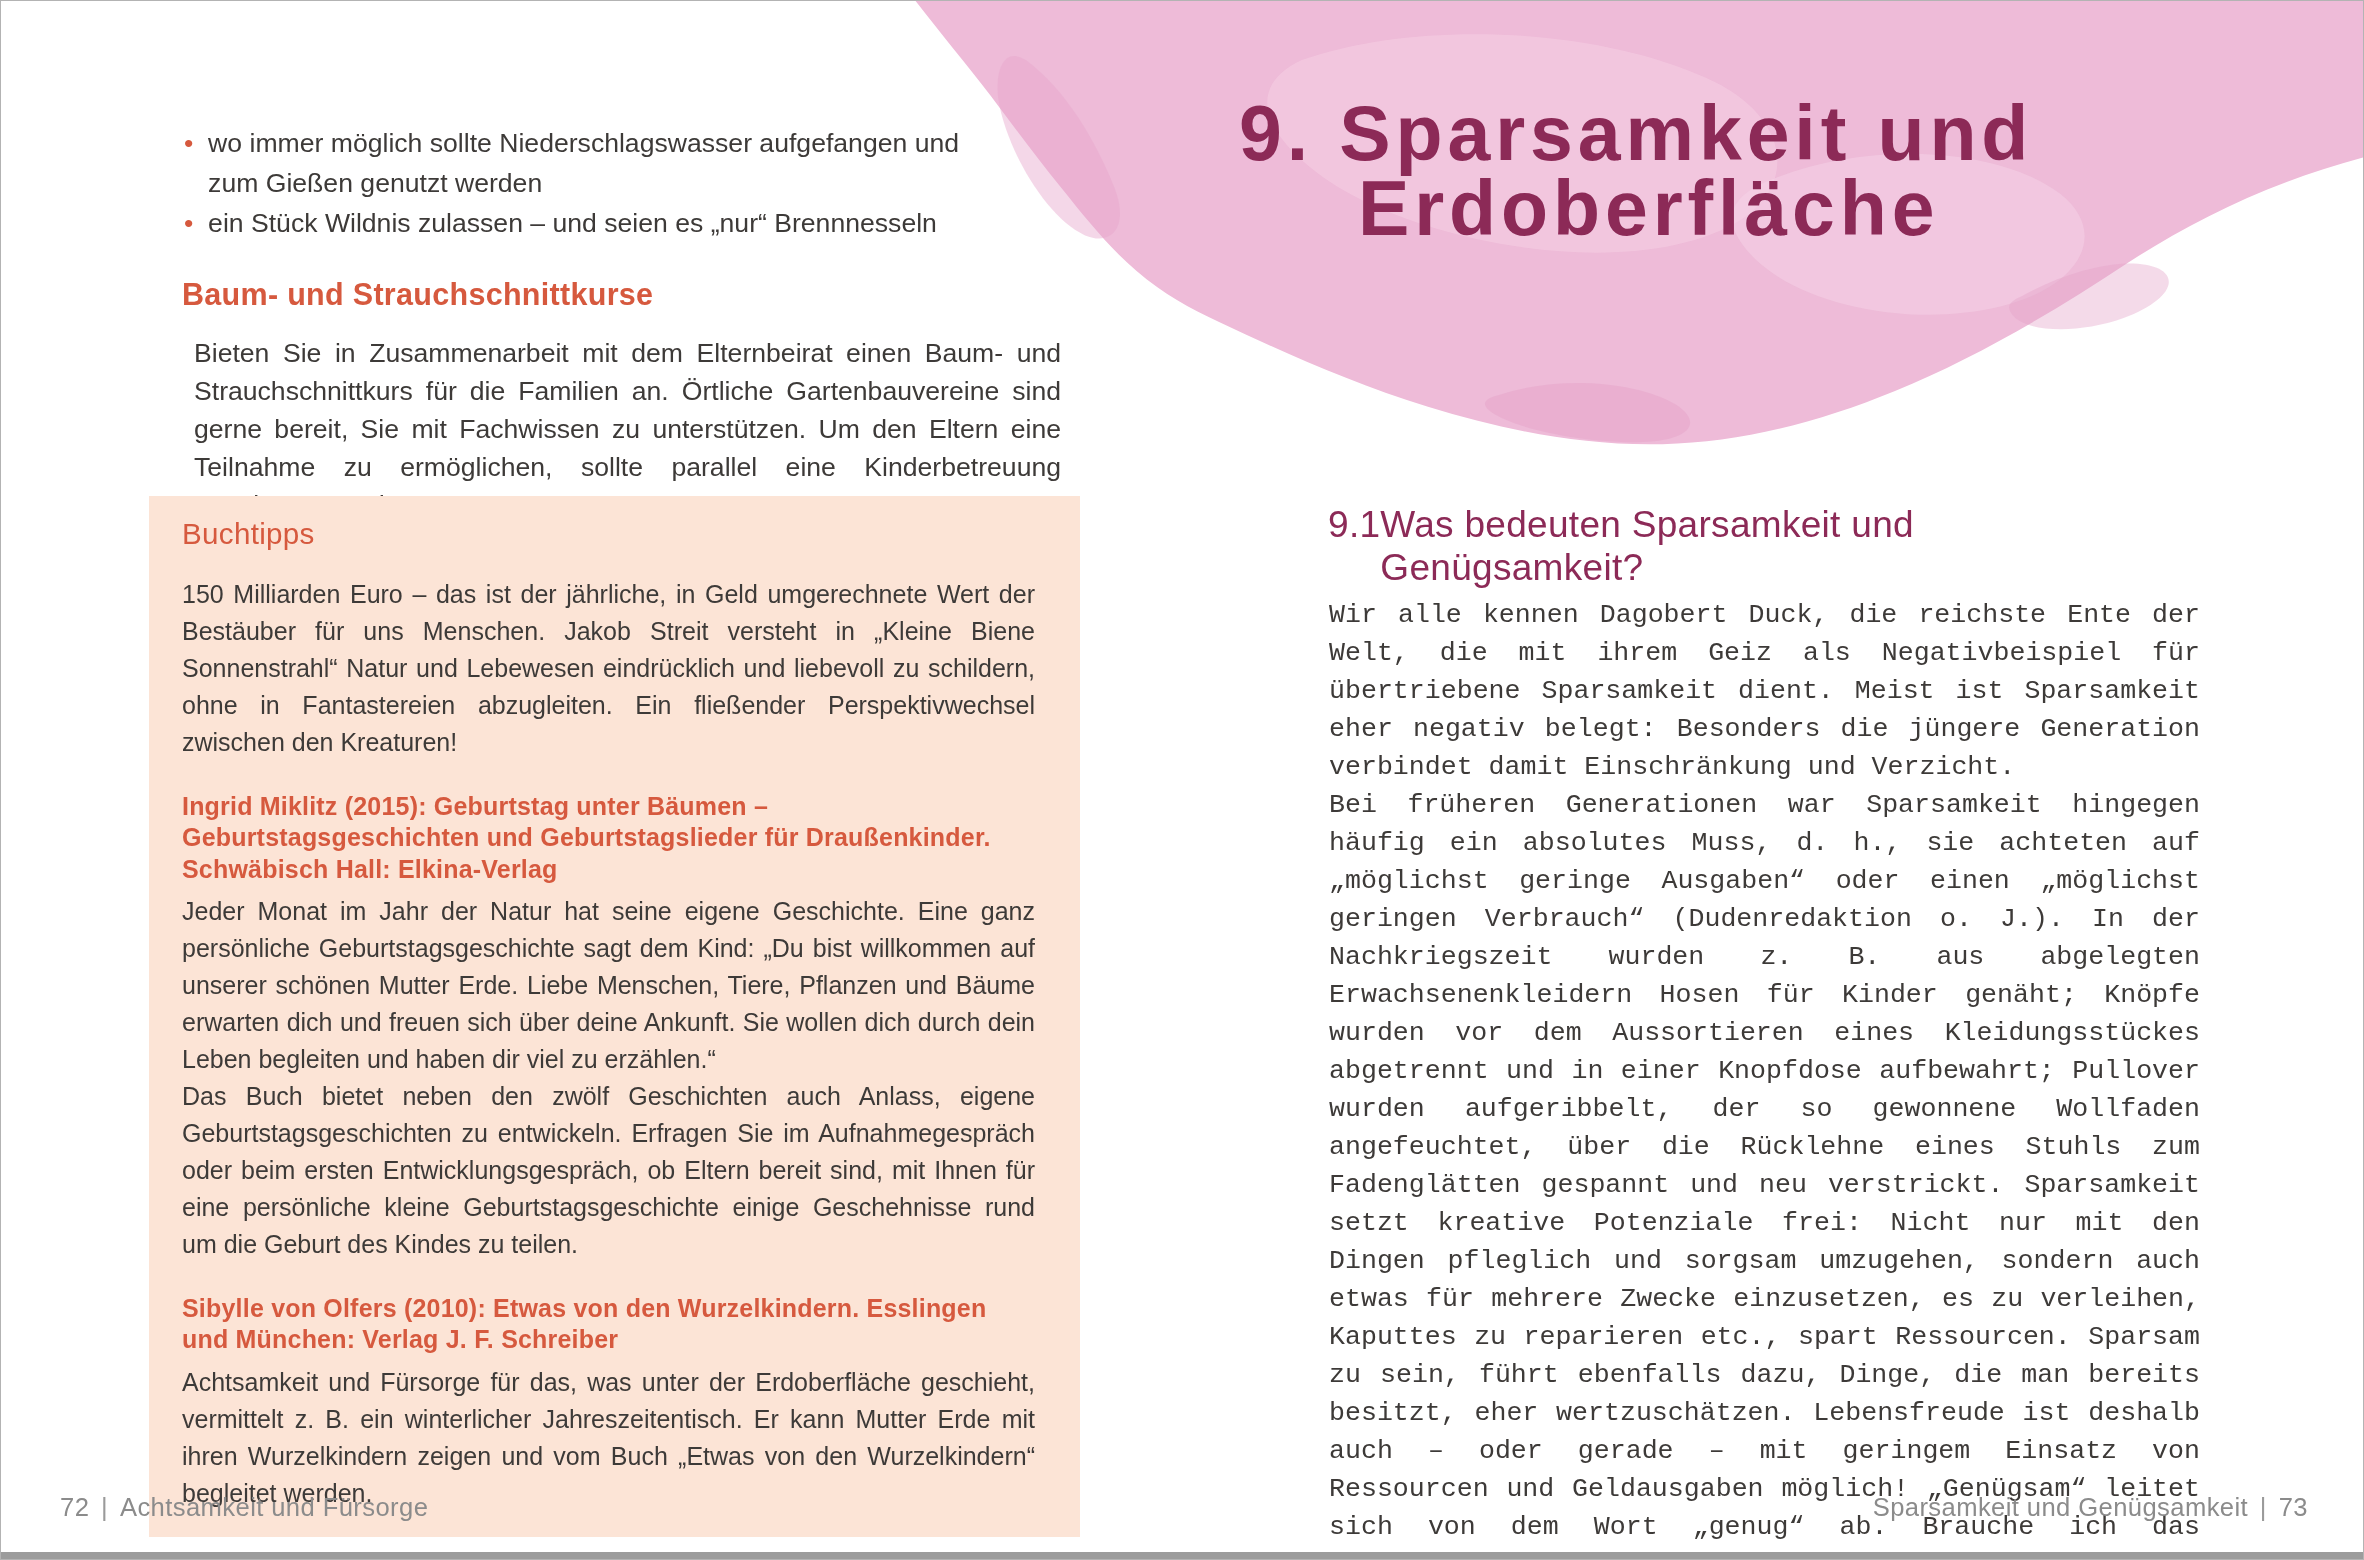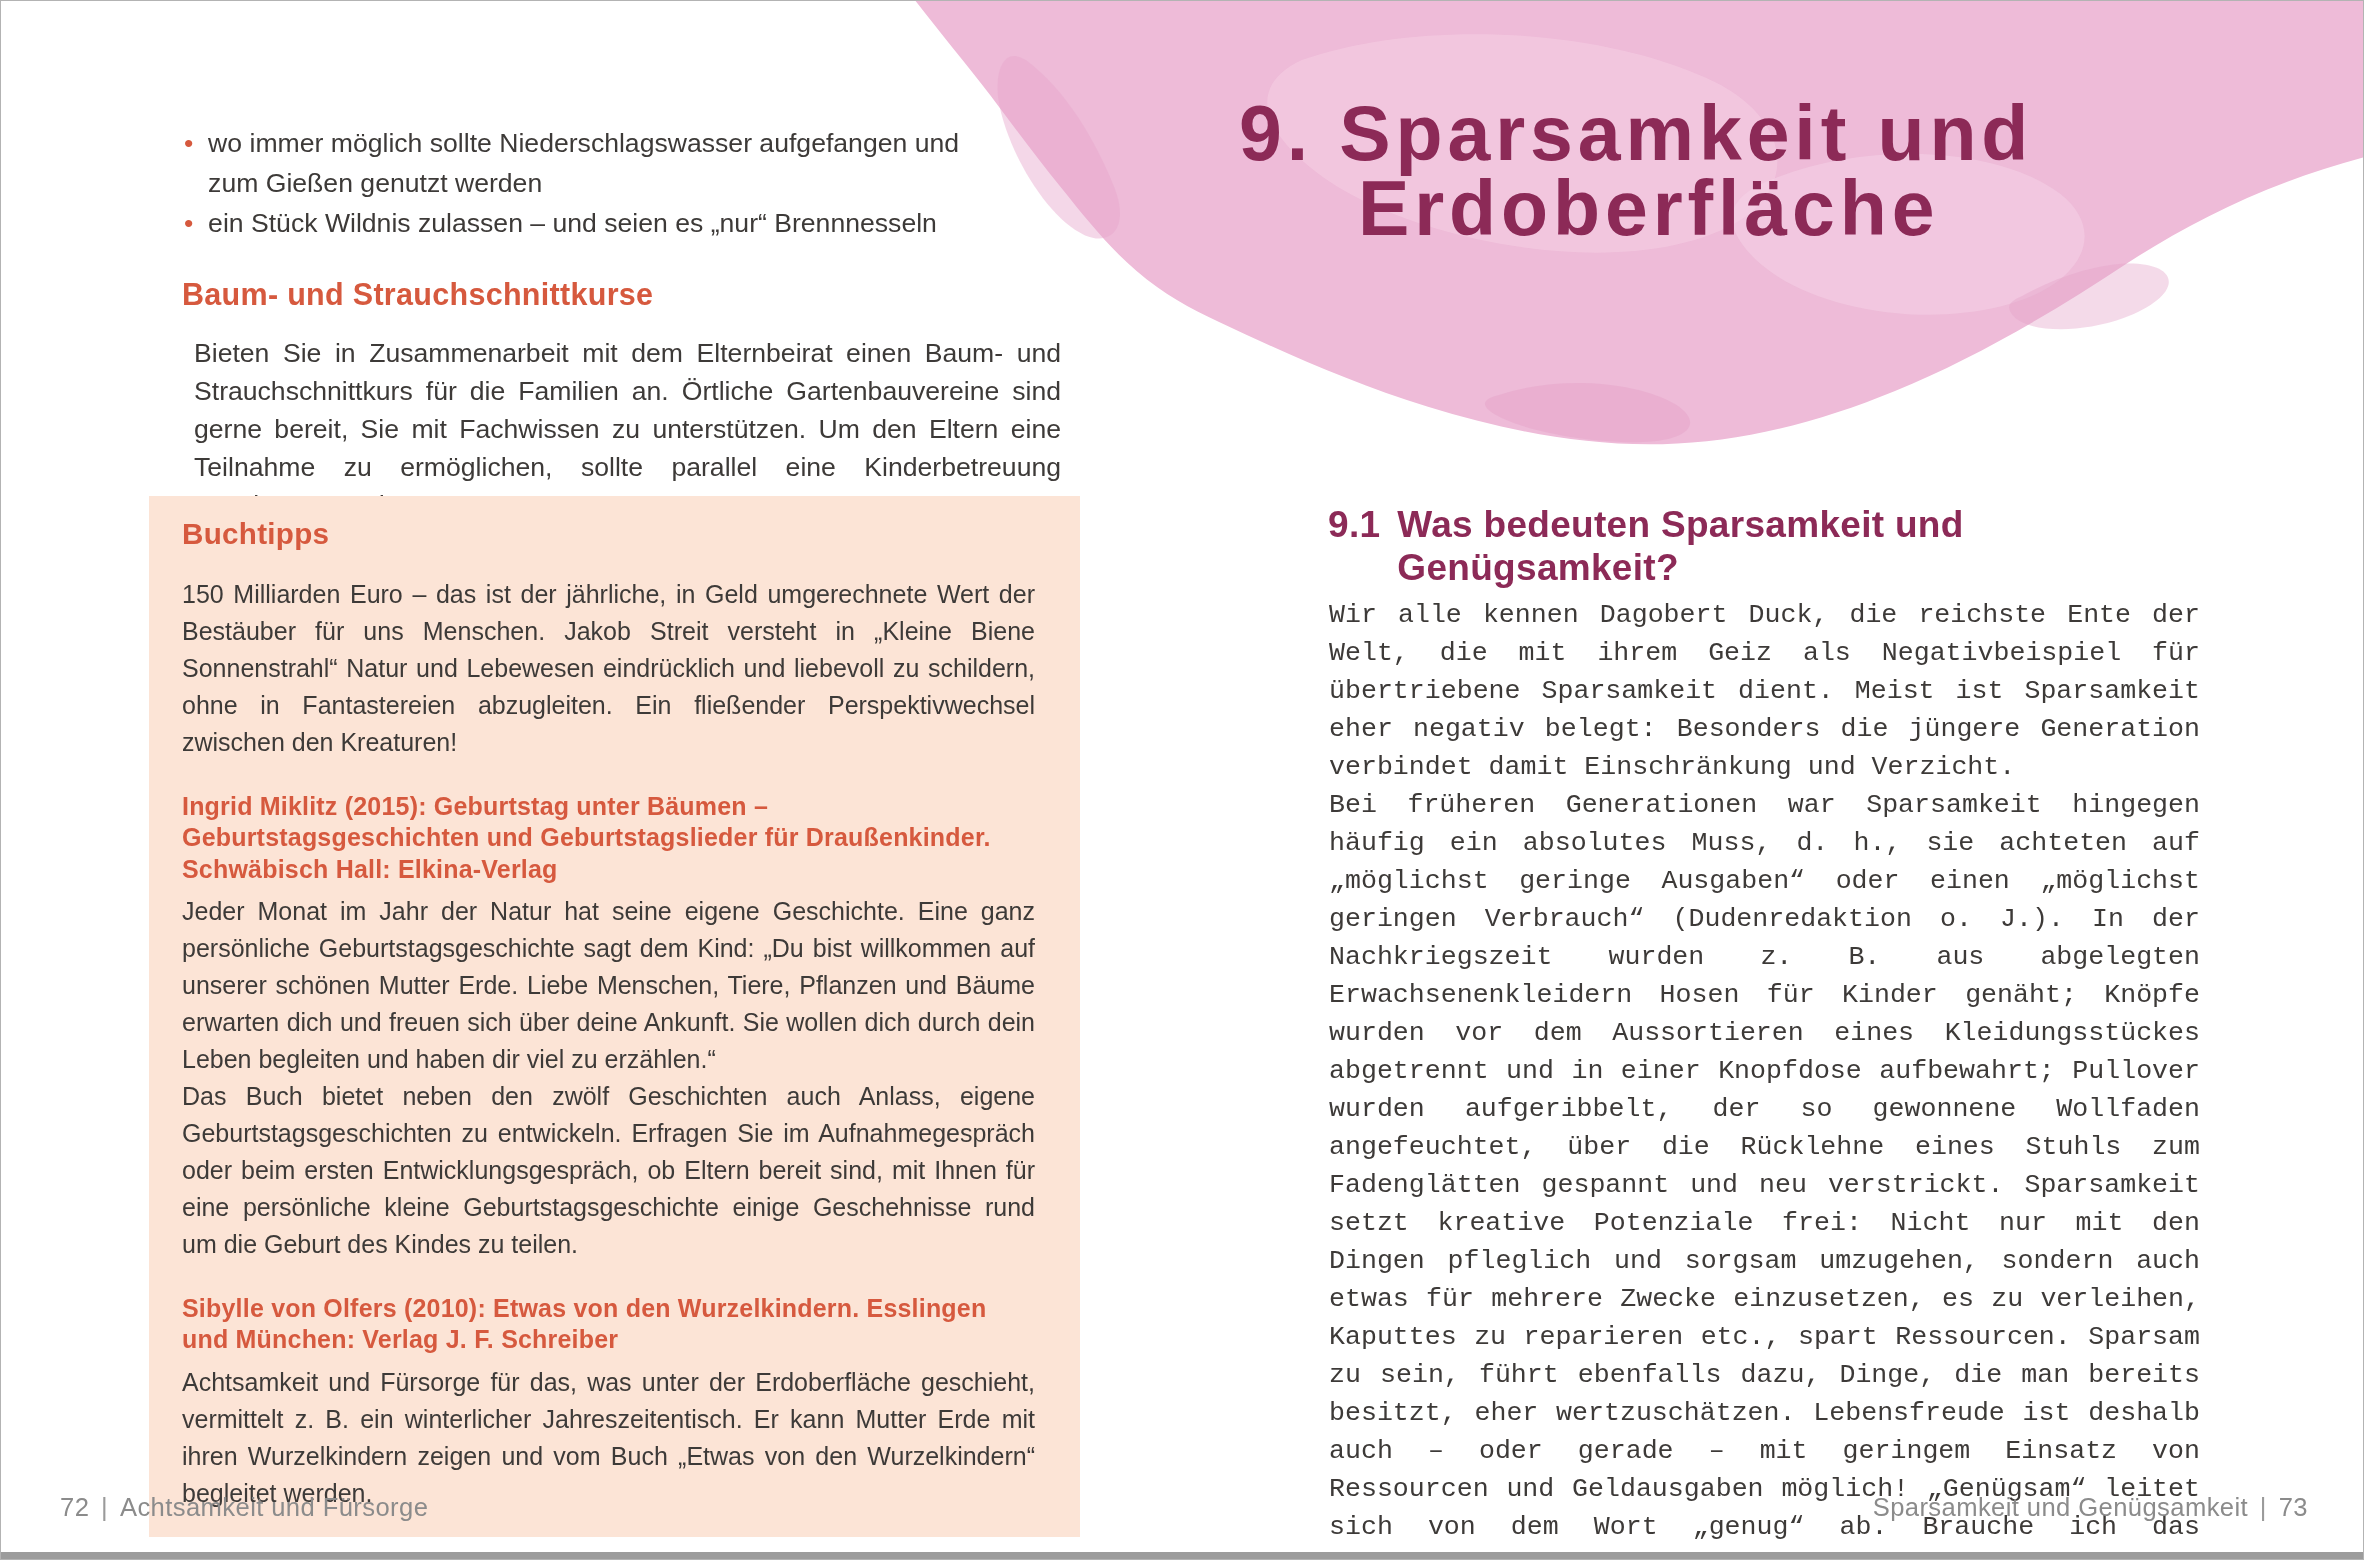--- a/index.html
+++ b/index.html
@@ -43,36 +43,36 @@
     font-size:26.6px;line-height:38px;text-align:justify;
   }
 
   .tips-box{
     position:absolute;left:148px;top:495px;width:931px;min-height:948px;
     background:#fce4d6;box-sizing:border-box;
     padding:19.7px 45px 25.6px 33px;
   }
   .tips-box h3{
     margin:0 0 25.6px 0;font-size:29.6px;line-height:35px;
-    font-weight:bold;color:#d6593e;letter-spacing:0.3px;
+    font-weight:normal;color:#d6593e;letter-spacing:0.3px;
   }
   .entry{margin-bottom:29.6px;}
   .entry:last-child{margin-bottom:0;}
   .entry h4{
     margin:0 0 7.9px 0;font-size:25px;line-height:31.5px;
     font-weight:bold;color:#d6593e;letter-spacing:0.2px;
   }
   .entry p{margin:0;font-size:25px;line-height:37px;text-align:justify;}
 
   
   .page-right{position:absolute;left:1182px;top:0;width:1182px;height:100%;}
   .sub-heading{
     position:absolute;left:145px;top:502px;margin:0;width:768px;
-    display:flex;gap:17px;
-    font-size:37px;line-height:43px;font-weight:bold;color:#8c2a57;letter-spacing:0.3px;
+    display:flex;gap:0;
+    font-size:37px;line-height:43px;font-weight:normal;color:#8c2a57;letter-spacing:0.3px;
   }
   .sub-heading .num{flex:0 0 auto;}
   .sub-heading .txt{max-width:630px;}
   .right-body{position:absolute;left:146px;top:595px;width:871px;font-family:Liberation Mono, monospace;}
   .right-body p{margin:0;font-size:26.6px;line-height:38px;text-align:justify;}
 
   
   .footer{position:absolute;top:1491px;font-size:25.6px;line-height:31.5px;color:#8b8b8b;letter-spacing:0.4px;}
   .footer-left{left:59px;text-align:center;}
   .footer-right{right:57px;text-align:center;}

